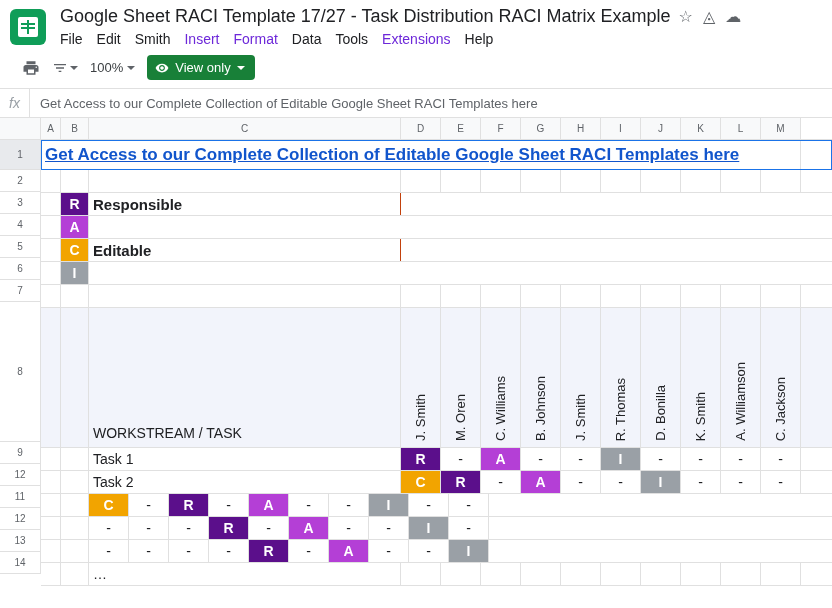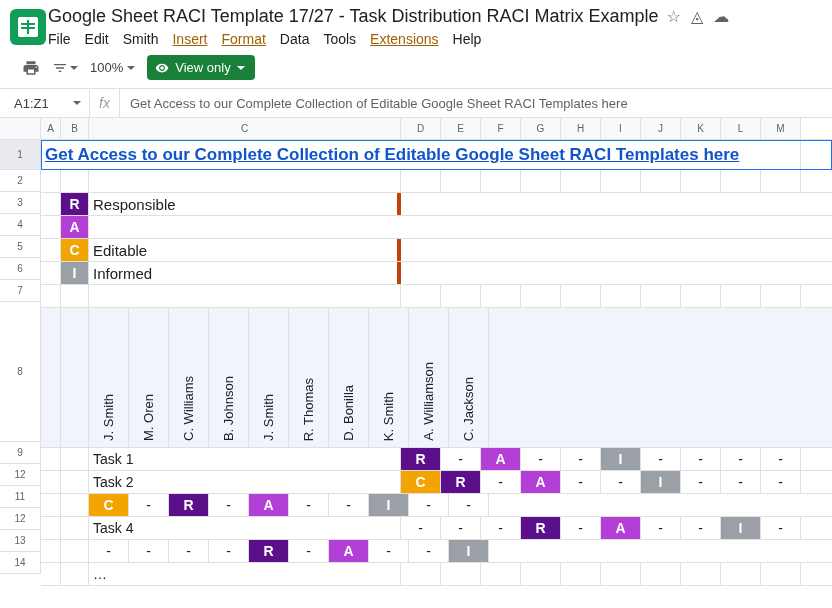--- a/index.html
+++ b/index.html
@@ -1,28 +1,28 @@
 <!DOCTYPE html>
 <html><head>
 <meta charset="utf-8">
 <style>
   * { box-sizing: border-box; margin: 0; padding: 0; }
   body { font-family: Arial, "Helvetica Neue", sans-serif; font-size: 13px; color: #202124; background: #fff; width: 832px; height: 608px; overflow: hidden; }
-  .titlebar { display: flex; align-items: center; padding: 6px 10px 0 10px; gap: 2px; }
+  .titlebar { display: flex; align-items: center; padding: 6px 10px 0 10px; gap: 14px; }
   .logo { width: 36px; height: 36px; background: #0f9d58; border-radius: 6px; display:flex; align-items:center; justify-content:center; }
   .logo-inner { width: 20px; height: 20px; background: #fff; border-radius: 2px; position:relative; }
   .logo-inner::before, .logo-inner::after { content:""; position:absolute; background:#0f9d58; }
   .logo-inner::before { left:3px; right:3px; top:6px; height:2px; box-shadow:0 4px 0 #0f9d58; }
   .logo-inner::after { top:3px; bottom:3px; left:9px; width:2px; }
   .title-block { flex:1; }
   .doc-title-row { display:flex; align-items:center; gap:8px; }
   .doc-title { font-size: 18px; color:#202124; }
   .title-icons { display:flex; gap:10px; color:#5f6368; font-size:16px; }
   .menubar { display:flex; gap:14px; font-size:14px; color:#202124; padding-top:4px; }
-  .menubar .disabled { color:#a16207;text-decoration:underline; }
+  .menubar .disabled { color:#6d28d9; }
   .toolbar { display:flex; align-items:center; gap:12px; padding: 8px 10px 8px 22px; border-bottom:1px solid #e0e0e0; }
   .icon-btn { color:#5f6368; font-size:16px; display:flex; align-items:center; }
   .zoom { display:flex; align-items:center; gap:4px; font-size:13px; color:#3c4043; }
   .chev { width:0; height:0; border-left:4px solid transparent; border-right:4px solid transparent; border-top:4px solid #5f6368; }
   .view-only { display:flex; align-items:center; gap:6px; background:#188038; color:#fff; border-radius:4px; padding:5px 10px 5px 8px; font-size:13px; font-weight:500; }
   .view-only .chev { border-top-color:#fff; }
   .eye { width:14px; height:14px; }
   .namebox-row { display:flex; align-items:center; border-bottom:1px solid #e0e0e0; }
   .namebox { width:90px; display:flex; align-items:center; justify-content:space-between; padding:6px 8px 6px 14px; font-size:13px; color:#3c4043; border-right:1px solid #e0e0e0; }
   .fx { width:30px; text-align:center; font-style:italic; color:#9aa0a6; font-size:14px; border-right:1px solid #e0e0e0; padding:6px 0;}
@@ -43,21 +43,21 @@
   .legend-badge { width:28px; height:22px; display:flex; align-items:center; justify-content:center; color:#fff; font-weight:700; font-size:14px; }
   .bg-R { background:#5b0f8b; } .bg-A { background:#b43fd6; } .bg-C { background:#f2a400; } .bg-I { background:#9aa0a6; }
   .row8 { height:140px; align-items:flex-end; background:#f2f4fb; }
   .row8 .cell { height:140px; align-items:flex-end; padding-bottom:6px; }
   .vtext { writing-mode: vertical-rl; transform: rotate(180deg); font-size:13px; color:#202124; }
   .ws-label { font-size:14px; color:#202124; }
   .raci { font-weight:700; color:#fff; width:100%; height:100%; display:flex; align-items:center; justify-content:center; }
   .dash { color:#202124; }
   .corner { width:41px; height:22px; border-right:1px solid #e0e0e0; border-bottom:1px solid #e0e0e0; background:#f8f9fa; }
   .legend-text { font-size:15px; }
-  .legend-row .cC { border-right:4px solid #c2410c; }
+  .legend-row .cC { border-right:1px solid #c2410c;font-weight:bold; }
   .row1 { height:30px; outline:1px solid #1a73e8; outline-offset:-1px; }
   .row1 .cell { height:30px; }
 </style>
 </head>
 <body>
 
 <div class="titlebar">
   <div class="logo">
       <div class="logo-inner"></div>
     </div>
@@ -103,24 +103,20 @@
   <span class="view-only">
     <svg class="eye" viewBox="0 0 24 24" fill="#fff">
         <path d="M12 4.5C7 4.5 2.73 7.61 1 12c1.73 4.39 6 7.5 11 7.5s9.27-3.11 11-7.5c-1.73-4.39-6-7.5-11-7.5zM12 17c-2.76 0-5-2.24-5-5s2.24-5 5-5 5 2.24 5 5-2.24 5-5 5zm0-8c-1.66 0-3 1.34-3 3s1.34 3 3 3 3-1.34 3-3-1.34-3-3-3z"></path>
       </svg>
     <span>View only</span>
     <span class="chev"></span>
   </span>
 </div>
 
 <div class="namebox-row">
-  <div class="namebox">
-      <span>A1:Z1</span>
-      <span class="chev"></span>
-    </div>
   <div class="fx">fx</div>
   <div class="formula-input">Get Access to our Complete Collection of Editable Google Sheet RACI Templates here</div>
 </div>
 
 <div class="sheet">
   <div>
     <div class="corner"></div>
     <div class="rowhdrs" id="rowhdrs">
         <div class="rowhdr sel" style="height: 30px;">1</div>
         <div class="rowhdr" style="height: 22px;">2</div>
@@ -223,21 +219,20 @@
           <div class="cell cJ" style="border-right: 1px solid transparent;"></div>
           <div class="cell cK" style="border-right: 1px solid transparent;"></div>
           <div class="cell cL" style="border-right: 1px solid transparent;"></div>
           <div class="cell cM" style="border-right: 1px solid transparent;"></div>
         </div>
         <div class="row legend-row">
           <div class="cell cA"></div>
           <div class="cell cB" style="padding: 0px;">
             <div class="legend-badge bg-I">I</div>
           </div>
-          <div class="cell cC legend-text">Informed</div>
           <div class="cell cD" style="border-right: 1px solid transparent;"></div>
           <div class="cell cE" style="border-right: 1px solid transparent;"></div>
           <div class="cell cF" style="border-right: 1px solid transparent;"></div>
           <div class="cell cG" style="border-right: 1px solid transparent;"></div>
           <div class="cell cH" style="border-right: 1px solid transparent;"></div>
           <div class="cell cI" style="border-right: 1px solid transparent;"></div>
           <div class="cell cJ" style="border-right: 1px solid transparent;"></div>
           <div class="cell cK" style="border-right: 1px solid transparent;"></div>
           <div class="cell cL" style="border-right: 1px solid transparent;"></div>
           <div class="cell cM" style="border-right: 1px solid transparent;"></div>
@@ -253,20 +248,23 @@
           <div class="cell cH"></div>
           <div class="cell cI"></div>
           <div class="cell cJ"></div>
           <div class="cell cK"></div>
           <div class="cell cL"></div>
           <div class="cell cM"></div>
         </div>
         <div class="row row8">
           <div class="cell cA"></div>
           <div class="cell cB"></div>
+          <div class="cell cC">
+            <span class="ws-label">WORKSTREAM / TASK</span>
+          </div>
           <div class="cell cD">
             <span class="vtext">J. Smith</span>
           </div>
           <div class="cell cE">
             <span class="vtext">M. Oren</span>
           </div>
           <div class="cell cF">
             <span class="vtext">C. Williams</span>
           </div>
           <div class="cell cG">
@@ -391,21 +389,20 @@
           <div class="cell cL" style="padding: 0px;">
             <span class="dash">-</span>
           </div>
           <div class="cell cM" style="padding: 0px;">
             <span class="dash">-</span>
           </div>
         </div>
         <div class="row ">
           <div class="cell cA"></div>
           <div class="cell cB"></div>
-          <div class="cell cC">Task 4</div>
           <div class="cell cD" style="padding: 0px;">
             <span class="dash">-</span>
           </div>
           <div class="cell cE" style="padding: 0px;">
             <span class="dash">-</span>
           </div>
           <div class="cell cF" style="padding: 0px;">
             <span class="dash">-</span>
           </div>
           <div class="cell cG" style="padding: 0px;">

